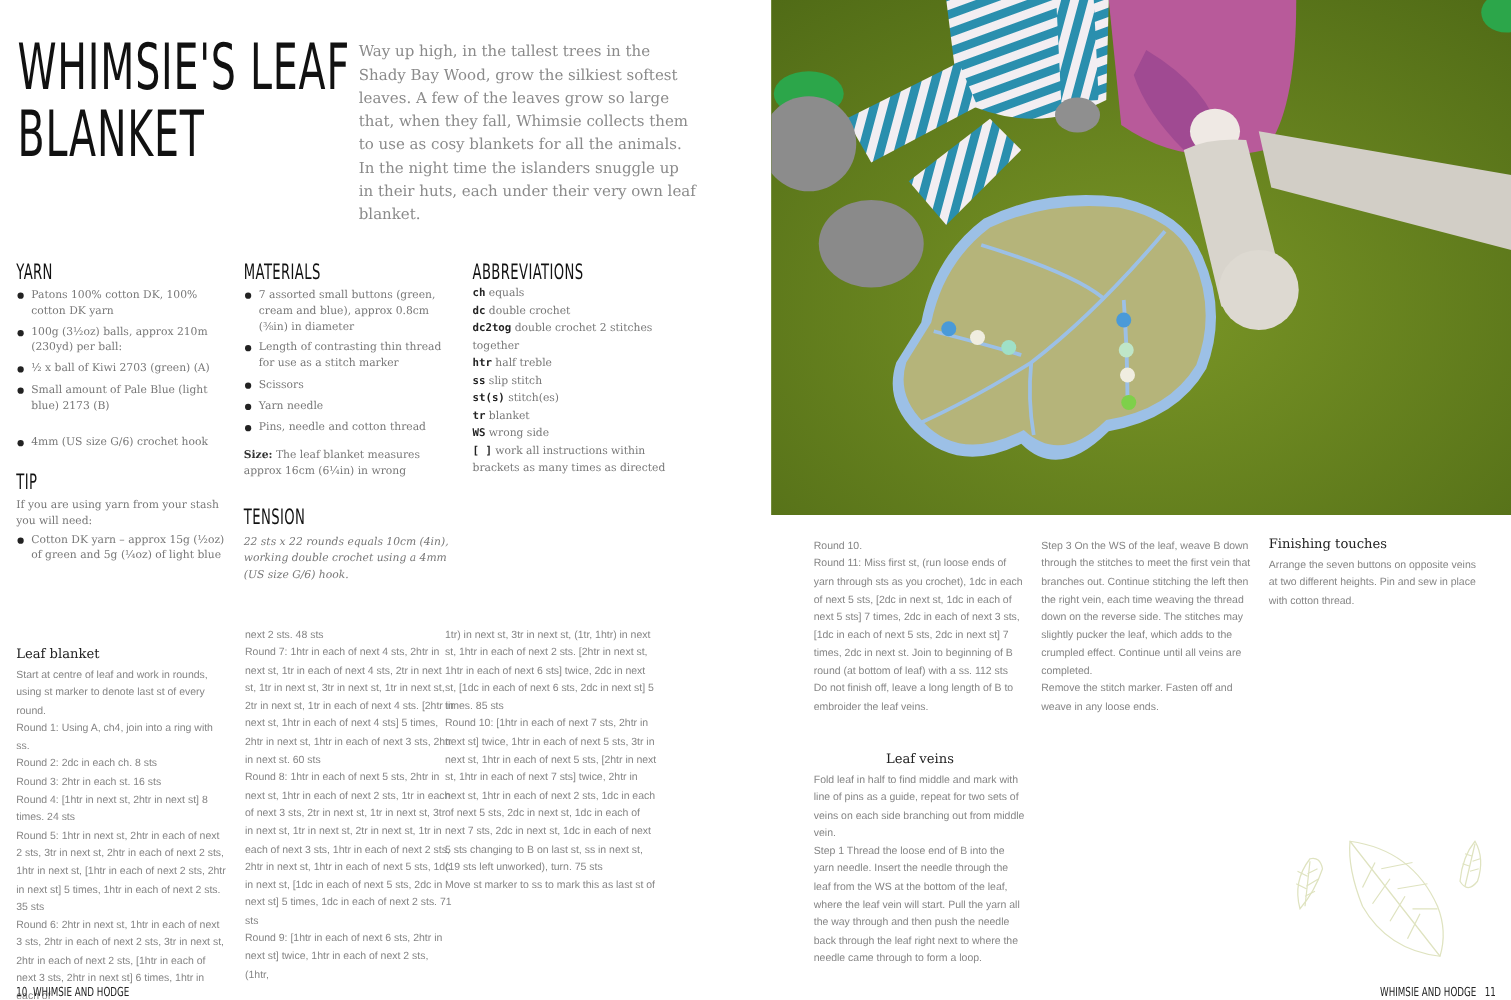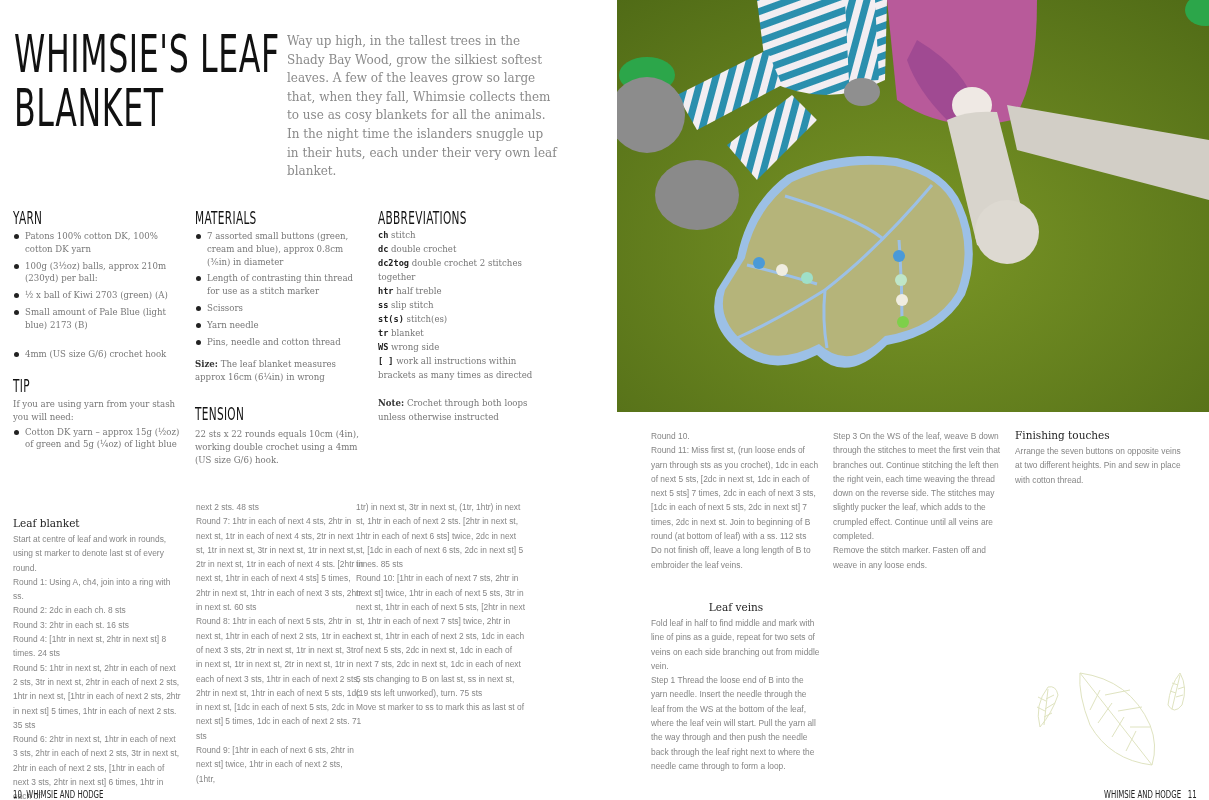--- a/index.html
+++ b/index.html
@@ -57,37 +57,34 @@
     <li>Yarn needle</li>
     <li>Pins, needle and cotton thread</li>
   </ul>
   <div style="margin-top:10px;">
     <span class="bold">Size:</span><span> The leaf blanket measures approx 16cm (6¼in) in wrong</span>
   </div>
 </div>
 
 <div class="abs serif" style="left:195px;top:404px;width:170px;">
   <div class="head">TENSION</div>
-  <div style="margin-top:4px;">22 sts x 22 rounds equals 10cm (4in), working double crochet using a 4mm (US size G/6) hook.</div>
+  <div style="margin-top:4px;font-style:italic;">22 sts x 22 rounds equals 10cm (4in), working double crochet using a 4mm (US size G/6) hook.</div>
 </div>
 
 <div class="abs serif abbr" style="left:378px;top:208px;width:168px;line-height:14px;">
   <div class="head">ABBREVIATIONS</div>
-  <div><b>ch</b> <span>stitch</span></div>
+  <div><b>ch</b> <span>equals</span></div>
   <div><b>dc</b> <span>double crochet</span></div>
   <div><b>dc2tog</b> <span>double crochet 2 stitches together</span></div>
   <div><b>htr</b> <span>half treble</span></div>
   <div><b>ss</b> <span>slip stitch</span></div>
   <div><b>st(s)</b> <span>stitch(es)</span></div>
   <div><b>tr</b> <span>blanket</span></div>
   <div><b>WS</b> <span>wrong side</span></div>
   <div><b>[ ]</b> <span>work all instructions within brackets as many times as directed</span></div>
-  <div style="margin-top:14px;">
-    <span class="bold">Note:</span><span> Crochet through both loops unless otherwise instructed</span>
-  </div>
 </div>
 
 <div class="abs body-text" style="left:13px;top:500px;width:168px;margin-top:16px;">
   <div class="subhead">Leaf blanket</div>
   <div>Start at centre of leaf and work in rounds, using st marker to denote last st of every round.</div>
   <div>Round 1: Using A, ch4, join into a ring with ss.</div>
   <div>Round 2: 2dc in each ch. 8 sts</div>
   <div>Round 3: 2htr in each st. 16 sts</div>
   <div>Round 4: [1htr in next st, 2htr in next st] 8 times. 24 sts</div>
   <div>Round 5: 1htr in next st, 2htr in each of next 2 sts, 3tr in next st, 2htr in each of next 2 sts, 1htr in next st, [1htr in each of next 2 sts, 2htr in next st] 5 times, 1htr in each of next 2 sts. 35 sts</div>

